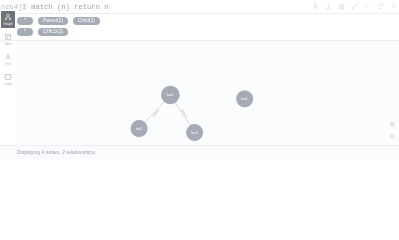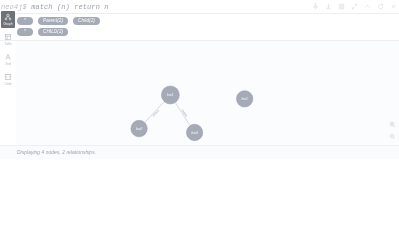--- a/index.html
+++ b/index.html
@@ -3,21 +3,21 @@
 <meta charset="utf-8">
 <style>
   html,body{margin:0;padding:0;}
   body{
     width:399px;height:159px;
     background:#fff;
     font-family:"Liberation Sans", sans-serif;
     overflow:hidden;
     -webkit-font-smoothing:antialiased;
   }
-  .frame{position:relative;width:399px;height:159px;background:#fff;display:flex;flex-direction:column;font-style:italic;}
+  .frame{position:relative;width:399px;height:159px;background:#fff;display:flex;flex-direction:column;}
 
   
   .titlebar{
     position:relative;height:13px;flex:0 0 13px;
     background:#fff;border-bottom:1px solid #eceef2;
     display:flex;align-items:center;
   }
   .query{
     font-family:"Liberation Mono", monospace;
     font-size:7px;color:#9aa1ad;white-space:nowrap;

